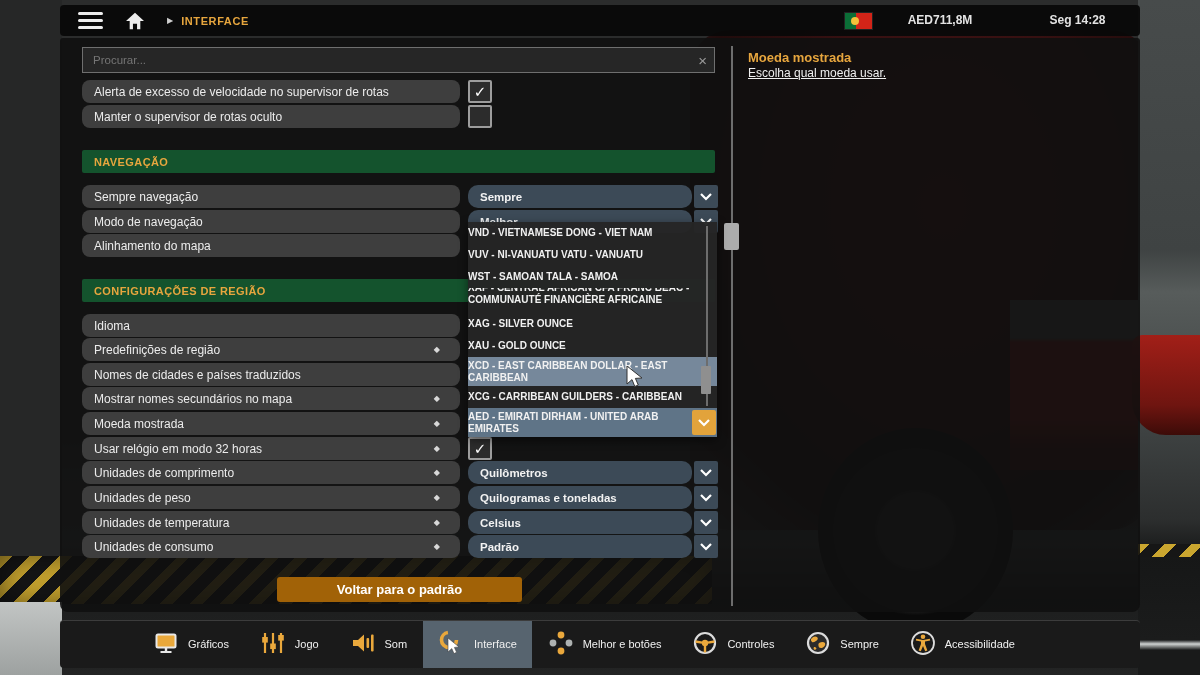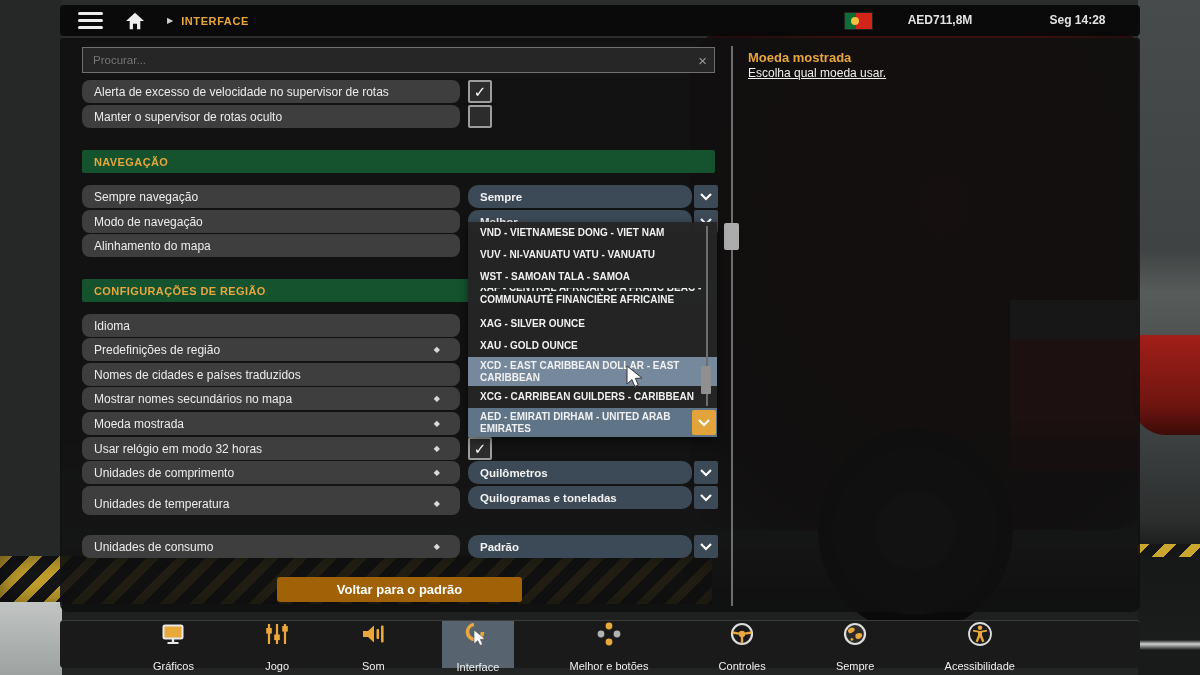--- a/index.html
+++ b/index.html
@@ -65,21 +65,21 @@
   .cb{position:absolute;left:408px;width:24px;height:23px;background:#2c2c2c;border:2px solid #9d9d9d;
     border-radius:2px;color:#fff;font-size:15px;font-weight:bold;text-align:center;line-height:19px;cursor:pointer;}
   .vwrap{position:absolute;left:408px;width:250px;height:23px;display:flex;gap:2px;}
   .vbox{flex:1;background:#3c4a57;border-radius:10px;display:flex;align-items:center;padding-left:12px;
     color:#f2f2f2;font-size:11.5px;font-weight:600;}
   .vbtn{width:24px;background:#3c4a57;border-radius:2px;display:flex;align-items:center;justify-content:center;cursor:pointer;}
 
   
   .ddlist{position:absolute;left:408px;top:184px;width:249px;z-index:5;background:rgba(37,37,37,.97);
     border-radius:0 0 3px 3px;box-shadow:0 3px 10px rgba(0,0,0,.5);padding-bottom:0;}
-  .dd-item{color:#f1f1f1;font-size:10px;line-height:12px;font-weight:bold;padding:5px 14px 5px 12px;cursor:pointer;}
+  .dd-item{color:#f1f1f1;font-size:10px;line-height:12px;font-weight:bold;padding:5px 14px 5px 0;cursor:pointer;}
   .dd-item.two{padding-top:2.5px;padding-bottom:2.5px;}
   .dd-item.clip{height:25px;overflow:hidden;padding-top:0;padding-bottom:0;}
   .dd-item.clip .clipsp{display:block;margin-top:-6px;}
   .dd-item.hov{background:#76889b;}
   .dd-item.sel{background:#5f7487;}
   .dd-open-btn{position:absolute;left:632px;top:372px;width:24px;height:25px;z-index:6;background:#e2a33b;
     border-radius:2px;display:flex;align-items:center;justify-content:center;cursor:pointer;}
   .dd-track{position:absolute;left:646px;top:188px;width:2px;height:180px;background:#6d6d6d;z-index:6;}
   .dd-thumb{position:absolute;left:641px;top:328px;width:10px;height:28px;background:#8f8f8f;z-index:7;border-radius:1px;cursor:pointer;}
 
@@ -90,21 +90,21 @@
   .info-title{position:absolute;left:688px;top:12px;color:#e7a63e;font-size:13px;font-weight:bold;}
   .info-body{position:absolute;left:688px;top:28px;color:#f0f0f0;font-size:12px;text-decoration:underline;}
 
   .resetbtn{position:absolute;left:217px;top:539px;width:245px;height:25px;background:#a16207;border:none;
     border-radius:3px;color:#fff;font-family:inherit;font-size:13px;font-weight:bold;cursor:pointer;}
 
   
   .tabbar{position:absolute;z-index:10;left:60px;top:620px;width:1080px;height:48px;background:#1a1a1a;
     border-radius:4px;border-top:1px solid #3c3c3c;display:flex;align-items:stretch;
     padding-left:78px;padding-right:110px;justify-content:space-between;}
-  .tab{display:flex;align-items:center;gap:9px;padding:0 15px;cursor:pointer;flex-direction:column;}
+  .tab{display:flex;align-items:center;gap:9px;padding:0 15px;cursor:pointer;}
   .tab.active{background:#57646f;}
   .tab-label{color:#f0f0f0;font-size:11px;line-height:13px;max-width:80px;}
   .tab-label.brk{word-break:break-all;max-width:74px;}
 
   .cursor{position:absolute;left:626px;top:366px;z-index:40;pointer-events:none;}
 </style>
 </head>
 <body>
 
 <div id="stage">
@@ -231,24 +231,32 @@
       </div>
     <div class="vwrap" style="top:448px">
       <div class="vbox">Quilogramas e toneladas</div>
       <div class="vbtn">
           <svg width="12" height="8">
             <polyline points="1,1 6,6 11,1" stroke="#fff" stroke-width="2.2" fill="none"></polyline>
           </svg>
         </div>
     </div>
 
-    <div class="lrow" style="top:454px">
+    <div class="lrow" style="top:473px">
         <span>Unidades de temperatura</span>
         <span class="bullet">◆</span>
       </div>
+    <div class="vwrap" style="top:473px">
+      <div class="vbox">Celsius</div>
+      <div class="vbtn">
+          <svg width="12" height="8">
+            <polyline points="1,1 6,6 11,1" stroke="#fff" stroke-width="2.2" fill="none"></polyline>
+          </svg>
+        </div>
+    </div>
 
     <div class="lrow" style="top:497px">
         <span>Unidades de consumo</span>
         <span class="bullet">◆</span>
       </div>
     <div class="vwrap" style="top:497px">
       <div class="vbox">Padrão</div>
       <div class="vbtn">
           <svg width="12" height="8">
             <polyline points="1,1 6,6 11,1" stroke="#fff" stroke-width="2.2" fill="none"></polyline>

